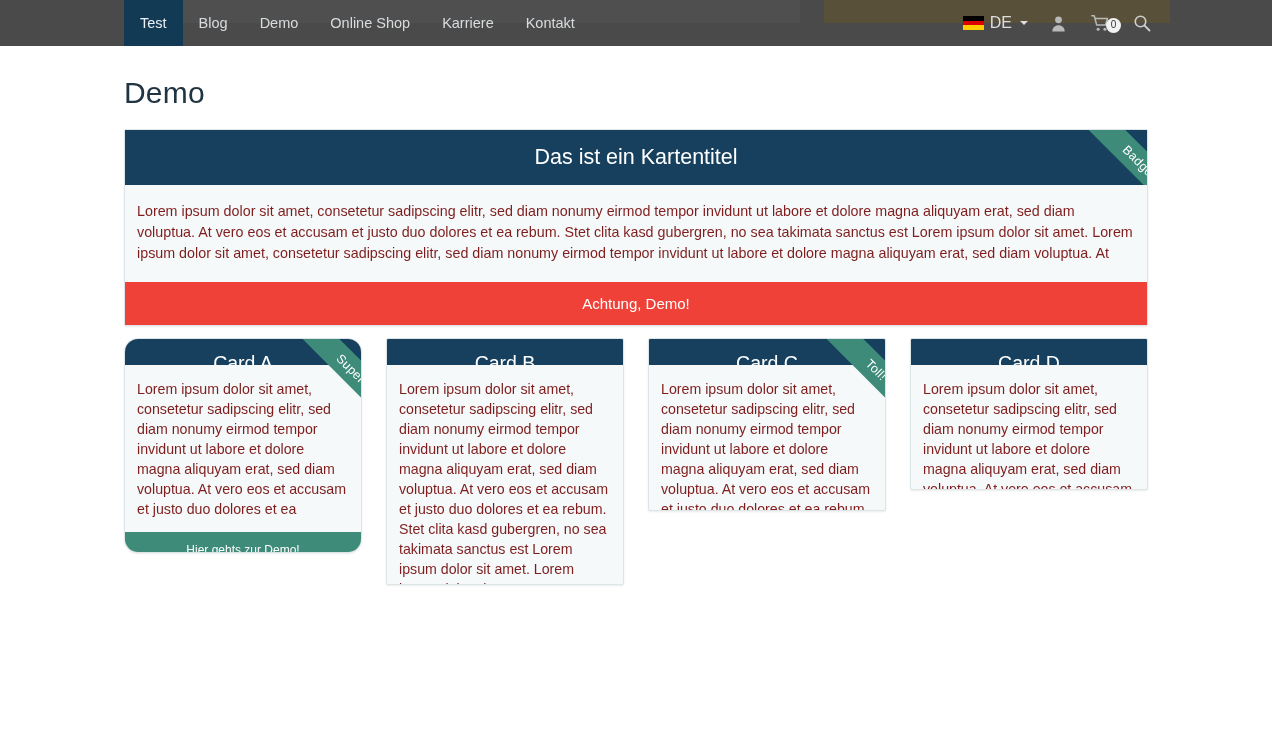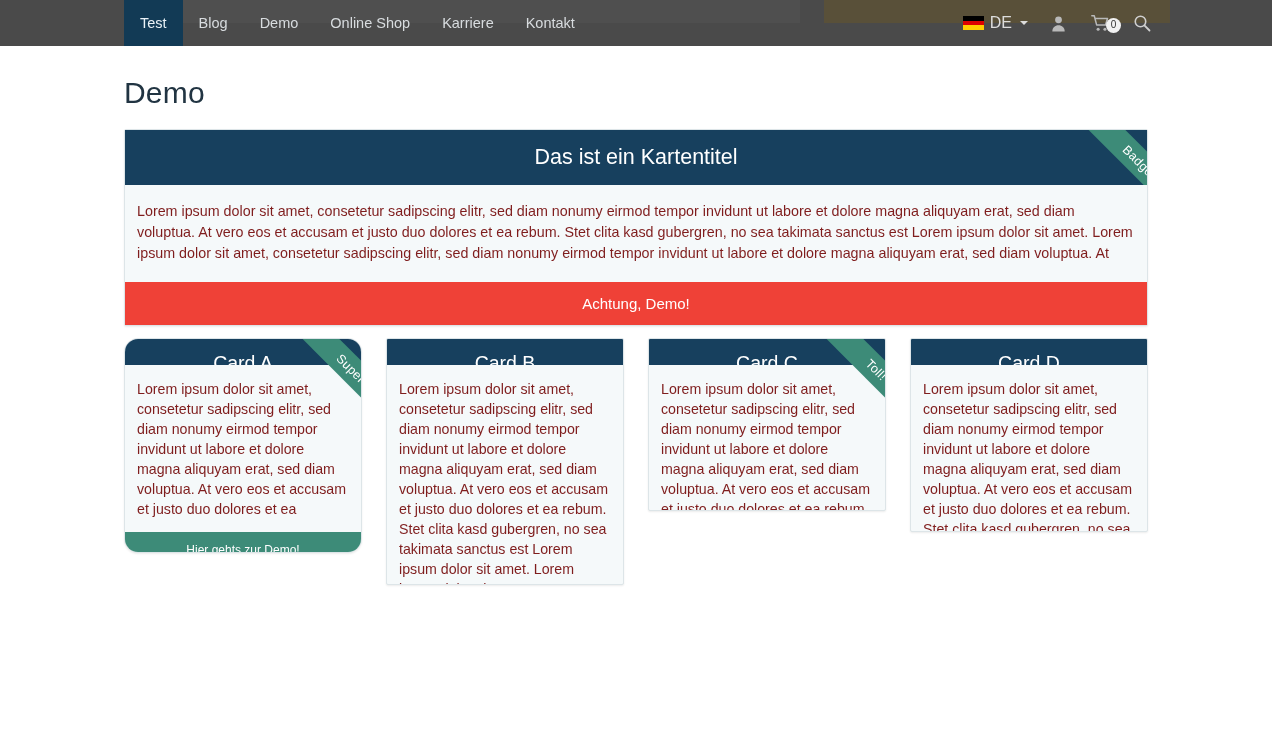--- a/index.html
+++ b/index.html
@@ -203,21 +203,21 @@
   .deck .card-body {
     font-size: 14.2px;
     line-height: 20px;
     padding: 14px 12px 13px 12px;
   }
   .deck .card-footer { font-size: 12px; padding: 11px 8px; }
 
   .clip-a { height: 215px; overflow: hidden; border-radius: 14px; }
   .clip-b { height: 247px; overflow: hidden; }
   .clip-c { height: 173px; overflow: hidden; }
-  .clip-d { height: 194px; overflow: hidden; }
+  .clip-d { height: 152px; overflow: hidden; }
 </style>
 </head>
 <body>
 
 <div class="navbar">
   <div class="nav-topband2"></div>
   <div class="nav-topband"></div>
 
   <div class="nav-links">
     <a class="nav-link active">Test</a>

